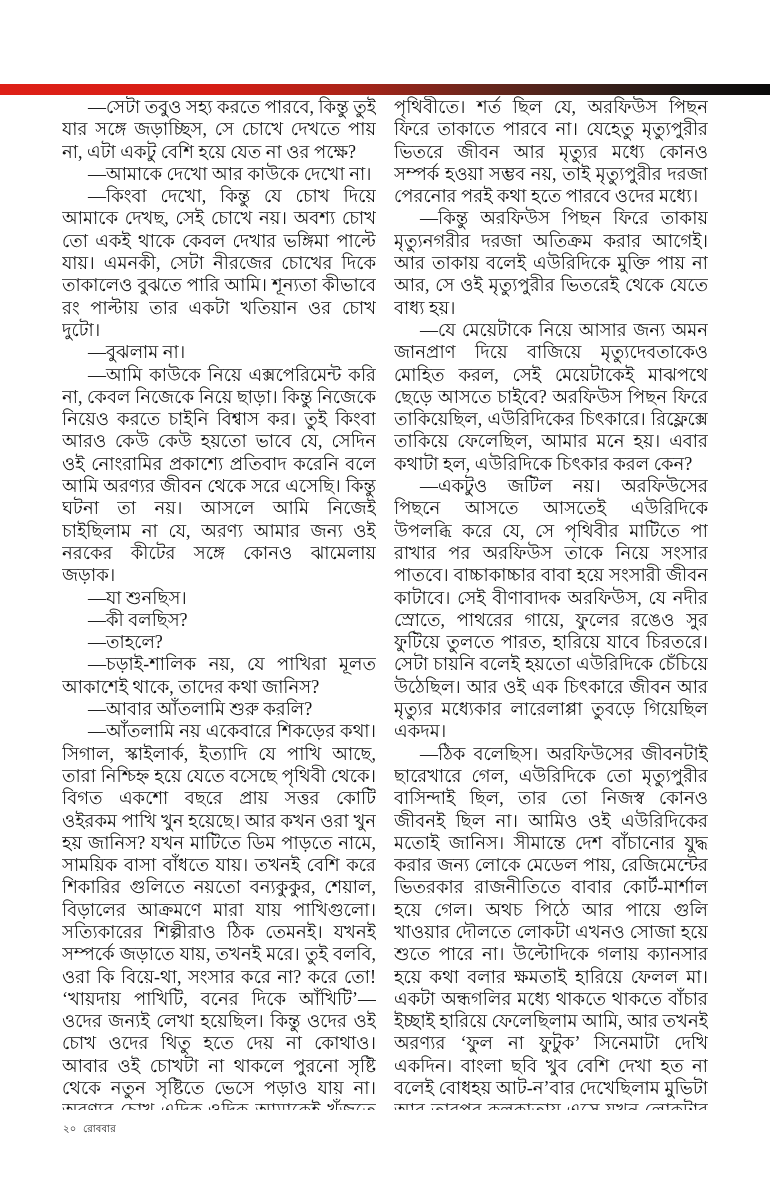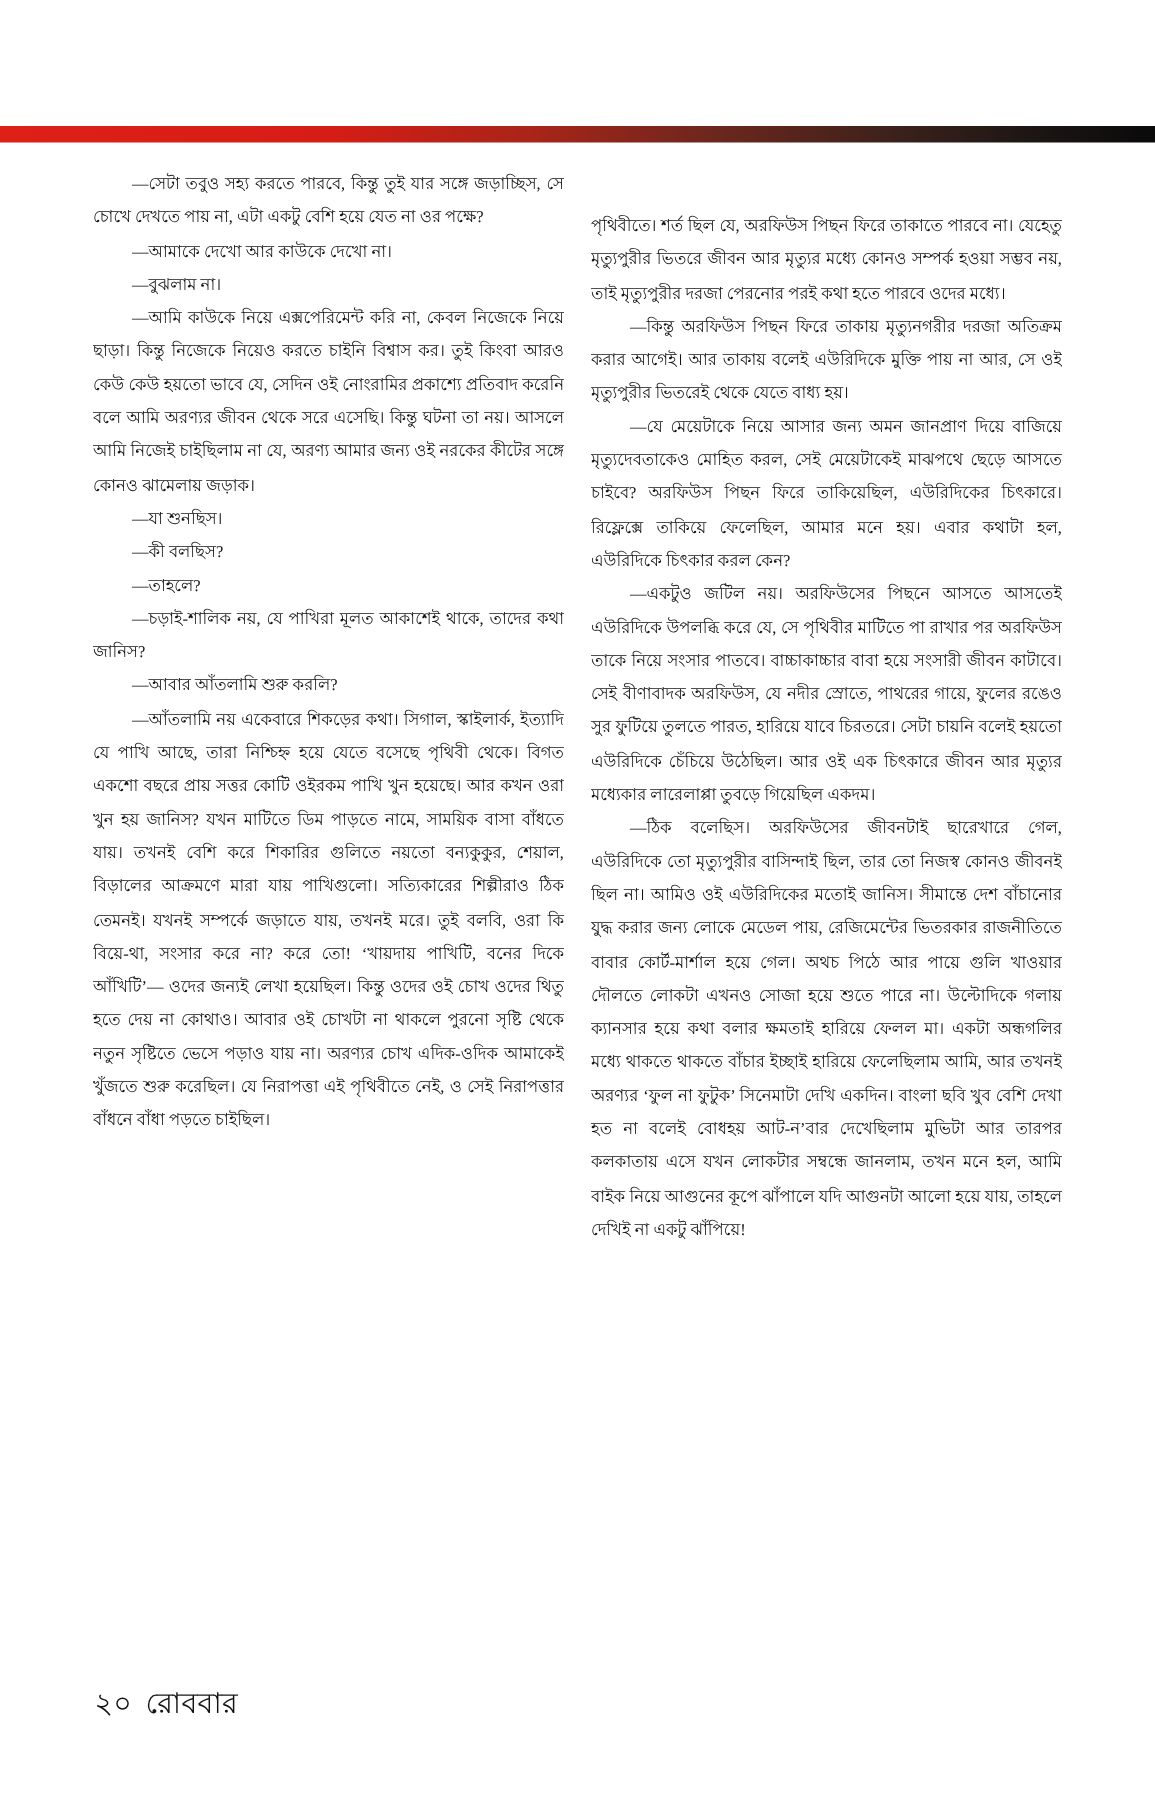--- a/index.html
+++ b/index.html
@@ -17,51 +17,52 @@
     left: 0;
     top: 84px;
     width: 770px;
     height: 11px;
     background: linear-gradient(90deg,
       #de2017 0%, #d61d15 28%, #a92419 46%,
       #6b271d 62%, #3a211b 78%, #1b1514 90%, #0a0a0a 100%);
   }
   .column {
     position: absolute;
-    top: 112px;
+    top: 96px;
     width: 314px;
     height: 1014px;
     overflow: hidden;
-    font-size: 11px;
+    font-size: 18px;
     line-height: 22.3px;
     text-align: justify;
   }
   .col-left  { left: 62px; }
-  .col-right { left: 394px; margin-top: 28px; }
+  .col-right { left: 394px; }
   .para { margin: 0; text-indent: 26px; }
   .para.no-indent { text-indent: 0; }
   .footer {
     position: absolute;
     left: 63px;
     top: 1121px;
-    font-size: 19px;
+    font-size: 10px;
     letter-spacing: 0.2px;
     color: #131313;
   }
   .footer span { margin-right: 4px; }
 </style>
 </head>
 <body>
 
 <div class="page">
   <div class="header-bar"></div>
 
   <div class="column col-left">
       <p class="para">—সেটা তবুও সহ্য করতে পারবে, কিন্তু তুই যার সঙ্গে জড়াচ্ছিস, সে চোখে দেখতে পায় না, এটা একটু বেশি হয়ে যেত না ওর পক্ষে?</p>
       <p class="para">—আমাকে দেখো আর কাউকে দেখো না।</p>
+      <p class="para">—কিংবা দেখো, কিন্তু যে চোখ দিয়ে আমাকে দেখছ, সেই চোখে নয়। অবশ্য চোখ তো একই থাকে কেবল দেখার ভঙ্গিমা পাল্টে যায়। এমনকী, সেটা নীরজের চোখের দিকে তাকালেও বুঝতে পারি আমি। শূন্যতা কীভাবে রং পাল্টায় তার একটা খতিয়ান ওর চোখ দুটো।</p>
       <p class="para">—বুঝলাম না।</p>
       <p class="para">—আমি কাউকে নিয়ে এক্সপেরিমেন্ট করি না, কেবল নিজেকে নিয়ে ছাড়া। কিন্তু নিজেকে নিয়েও করতে চাইনি বিশ্বাস কর। তুই কিংবা আরও কেউ কেউ হয়তো ভাবে যে, সেদিন ওই নোংরামির প্রকাশ্যে প্রতিবাদ করেনি বলে আমি অরণ্যর জীবন থেকে সরে এসেছি। কিন্তু ঘটনা তা নয়। আসলে আমি নিজেই চাইছিলাম না যে, অরণ্য আমার জন্য ওই নরকের কীটের সঙ্গে কোনও ঝামেলায় জড়াক।</p>
       <p class="para">—যা শুনছিস।</p>
       <p class="para">—কী বলছিস?</p>
       <p class="para">—তাহলে?</p>
       <p class="para">—চড়াই-শালিক নয়, যে পাখিরা মূলত আকাশেই থাকে, তাদের কথা জানিস?</p>
       <p class="para">—আবার আঁতলামি শুরু করলি?</p>
       <p class="para">—আঁতলামি নয় একেবারে শিকড়ের কথা। সিগাল, স্কাইলার্ক, ইত্যাদি যে পাখি আছে, তারা নিশ্চিহ্ন হয়ে যেতে বসেছে পৃথিবী থেকে। বিগত একশো বছরে প্রায় সত্তর কোটি ওইরকম পাখি খুন হয়েছে। আর কখন ওরা খুন হয় জানিস? যখন মাটিতে ডিম পাড়তে নামে, সাময়িক বাসা বাঁধতে যায়। তখনই বেশি করে শিকারির গুলিতে নয়তো বন্যকুকুর, শেয়াল, বিড়ালের আক্রমণে মারা যায় পাখিগুলো। সত্যিকারের শিল্পীরাও ঠিক তেমনই। যখনই সম্পর্কে জড়াতে যায়, তখনই মরে। তুই বলবি, ওরা কি বিয়ে-থা, সংসার করে না? করে তো! ‘খায়দায় পাখিটি, বনের দিকে আঁখিটি’— ওদের জন্যই লেখা হয়েছিল। কিন্তু ওদের ওই চোখ ওদের থিতু হতে দেয় না কোথাও। আবার ওই চোখটা না থাকলে পুরনো সৃষ্টি থেকে নতুন সৃষ্টিতে ভেসে পড়াও যায় না। অরণ্যর চোখ এদিক-ওদিক আমাকেই খুঁজতে শুরু করেছিল। যে নিরাপত্তা এই পৃথিবীতে নেই, ও সেই নিরাপত্তার বাঁধনে বাঁধা পড়তে চাইছিল।</p>
     </div>
 

